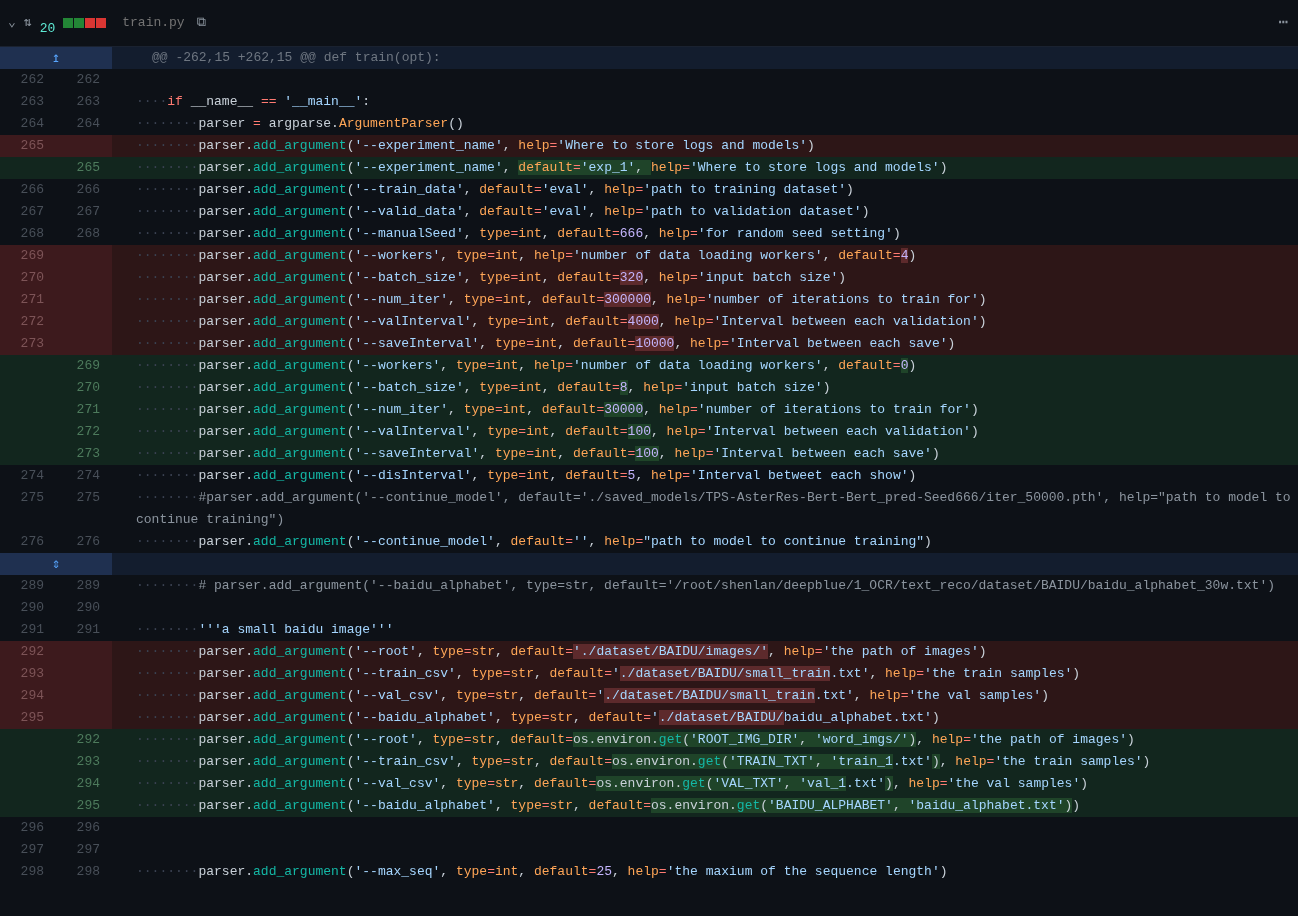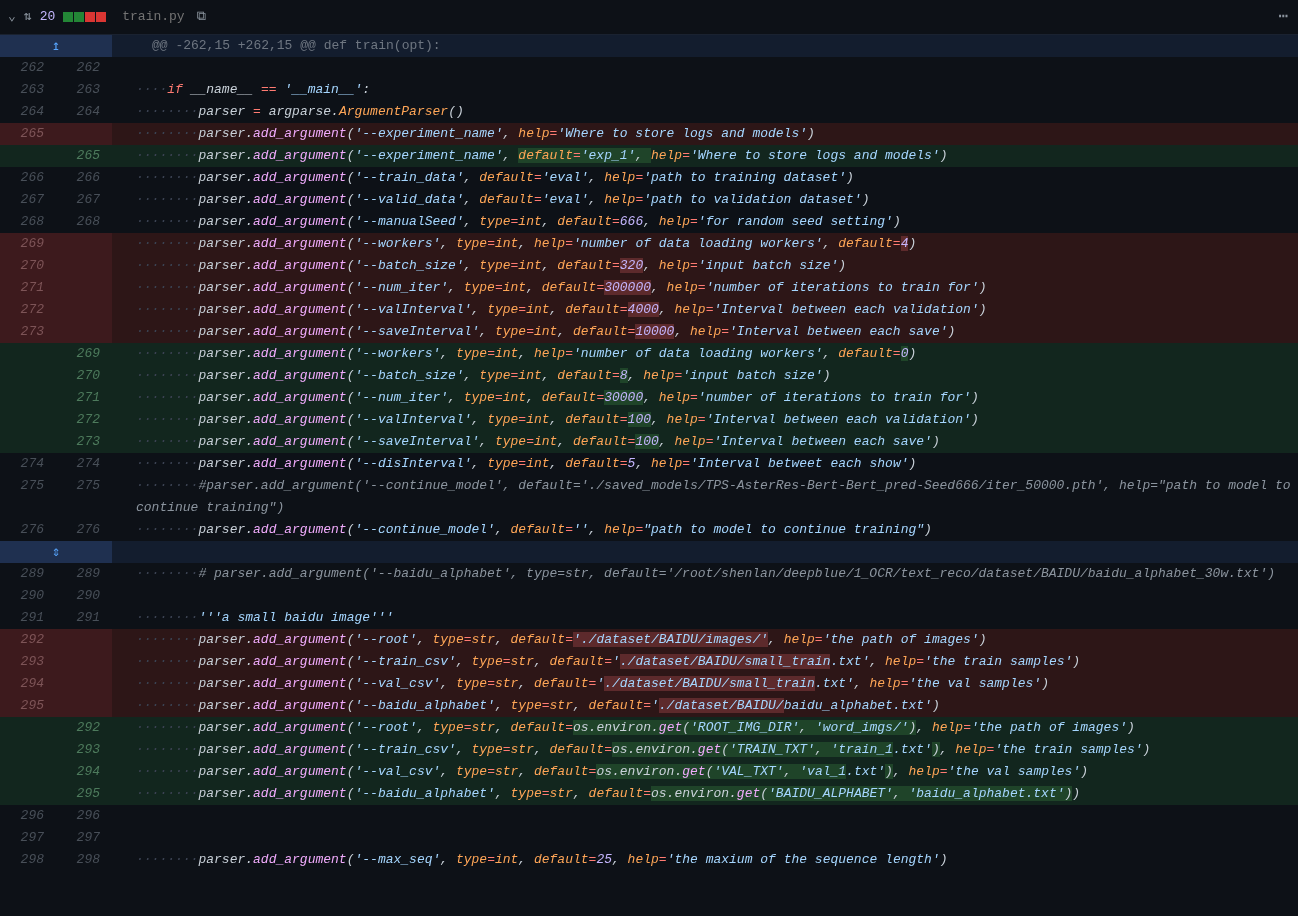--- a/index.html
+++ b/index.html
@@ -1,41 +1,41 @@
 <!DOCTYPE html>
 <html><head>
 <meta charset="utf-8">
 <style>
 * { margin: 0; padding: 0; box-sizing: border-box; }
 body { background: #0d1117; color: #c9d1d9; font-family: 'SFMono-Regular', Consolas, 'Liberation Mono', Menlo, monospace; font-size: 13px; line-height: 22px; width: 1298px; }
 .header { display: flex; align-items: center; padding: 6px 8px; background: #0d1117; border-bottom: 1px solid #1a2230; }
 .header-left { display: flex; align-items: center; gap: 8px; flex: 1; }
 .chevron { color: #8b949e; cursor: pointer; }
 .dots-icon { color: #8b949e; cursor: pointer; font-size: 16px; letter-spacing: 2px; }
-.diff-count { color: #c4b5fd; font-size: 13px; }
+.diff-count { color: #5eead4; font-size: 13px; margin-top: 12px; }
 .blocks { display: flex; gap: 1px; }
 .block { width: 10px; height: 10px; }
 .block.green { background: #238636; }
 .block.red { background: #da3633; }
 .filename { color: #737373; margin-left: 8px; }
 .file-icon-box { color: #8b949e; margin-left: 4px; cursor: pointer; }
 .hunk-header { display: flex; background: #131d2e; color: #6e7681; }
 .hunk-expand { width: 112px; background: #1f3050; display: flex; align-items: center; justify-content: center; color: #58a6ff; cursor: pointer; }
 .hunk-text { padding-left: 40px; }
-.code-table { width: 100%; border-collapse: collapse; font-style: italic; }
+.code-table { width: 100%; border-collapse: collapse; }
 .code-row { height: 22px; }
 .line-num { width: 56px; text-align: right; padding-right: 12px; color: #484f58; user-select: none; vertical-align: top; }
 .line-num.del-num { background: #3d1a1d; color: #7d5457; }
 .line-num.add-num { background: #12261e; color: #4d7a5c; }
 .code-cell { padding-left: 24px; white-space: pre; vertical-align: top; }
 .row-del .code-cell { background: #2d1617; }
 .row-add .code-cell { background: #12261e; }
 .ws { color: #3b4252; }
 .kw { color: #ff7b72; }
-.fn { color: #f0abfc; }
+.fn { color: #14b8a6; }
 .str { color: #a5d6ff; }
 .num { color: #c4b5fd; }
 .cls { color: #ffa657; }
 .com { color: #8b949e; }
 .hl-del { background: #5d2a2c; }
 .hl-add { background: #1f4429; }
 .expand-icon { font-size: 14px; }
 </style>
 </head>
 <body>

